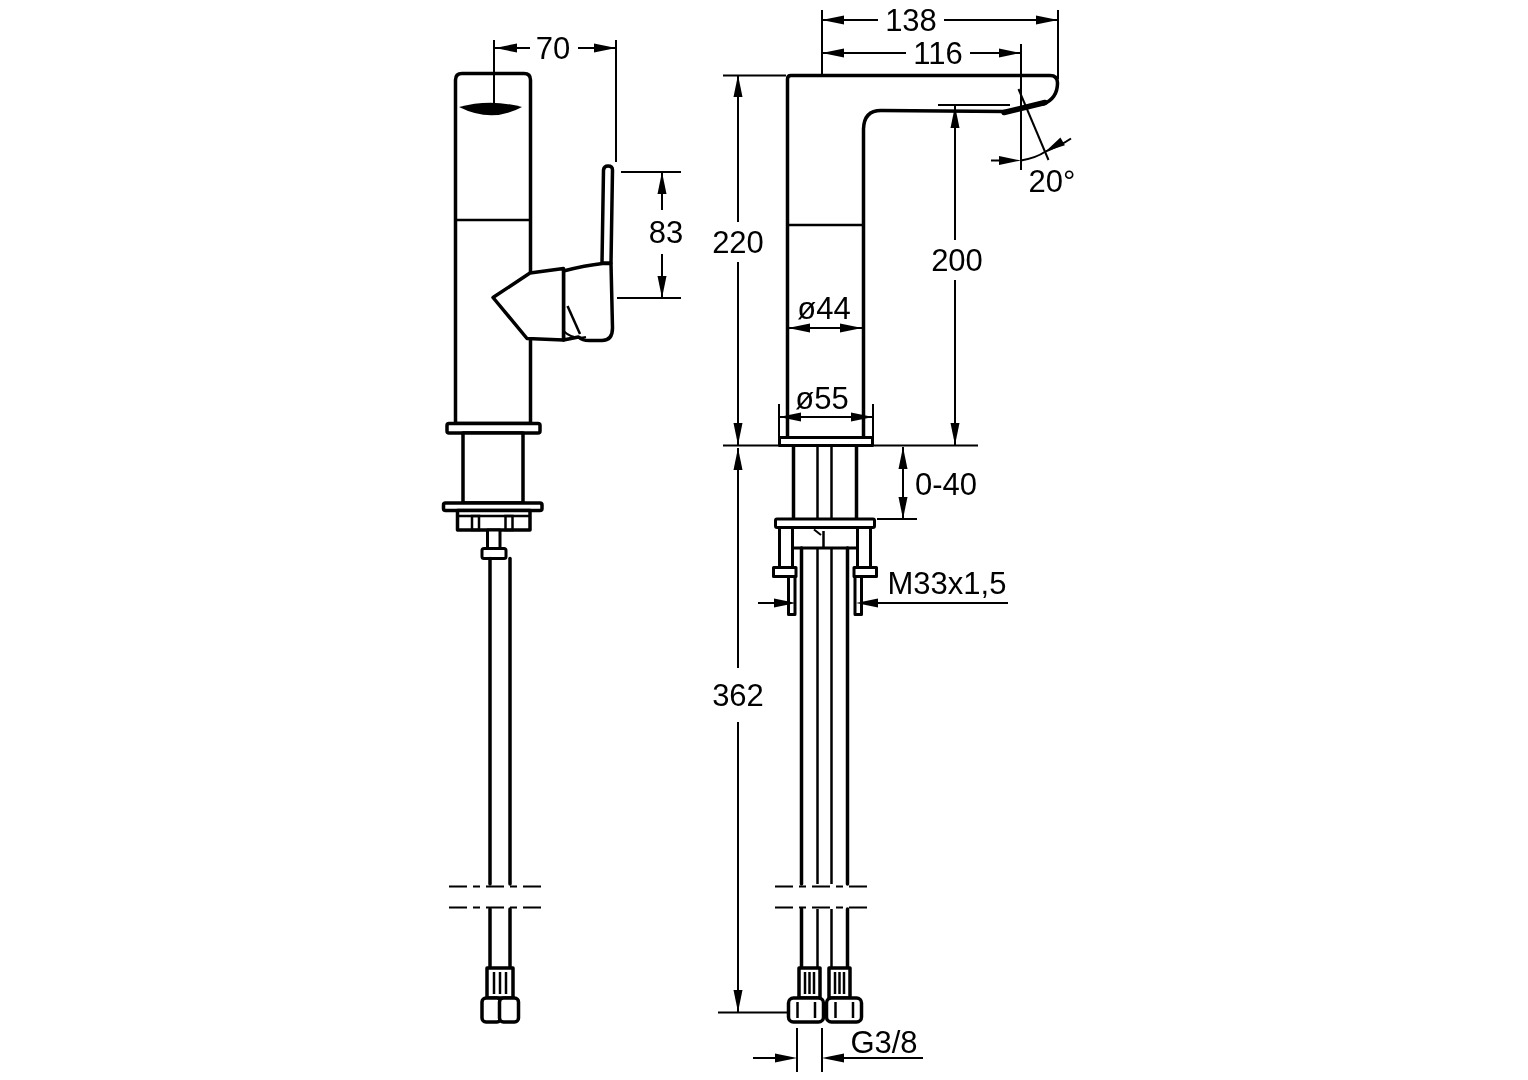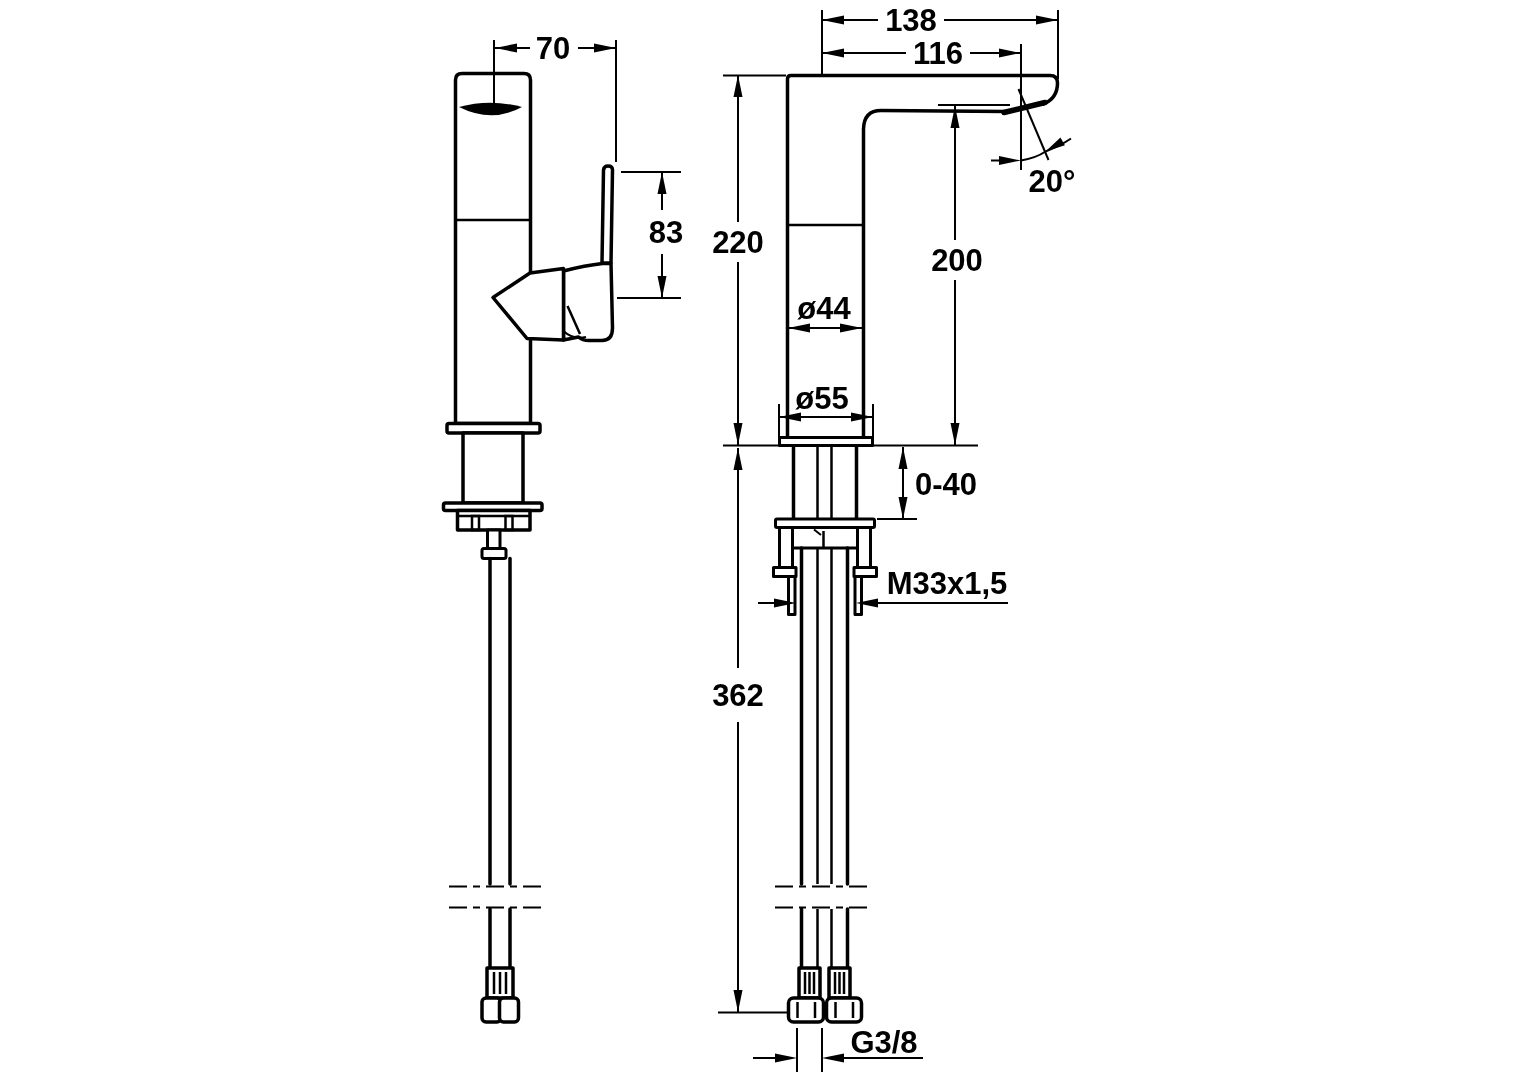--- a/index.html
+++ b/index.html
@@ -1,16 +1,16 @@
 <!DOCTYPE html>
 <html><head>
 <meta charset="utf-8">
 <style>
   html,body{margin:0;padding:0;background:#ffffff;}
-  .stage{width:1469px;height:1080px;position:relative;background:#ffffff;overflow:hidden;font-weight:bold;}
+  .stage{width:1469px;height:1080px;position:relative;background:#ffffff;overflow:hidden;}
   svg text{font-family:"Liberation Sans","DejaVu Sans",sans-serif;font-size:31px;fill:#000;}
   svg .dimtxt{text-anchor:middle;}
   svg .thick{stroke:#000;stroke-width:3.5;fill:none;stroke-linecap:round;stroke-linejoin:round;}
   svg .thickf{stroke:#000;stroke-width:3.5;fill:#fff;stroke-linejoin:round;}
   svg .med{stroke:#000;stroke-width:3;fill:#fff;stroke-linejoin:round;}
   svg .thin{stroke:#000;stroke-width:2;fill:none;}
   svg .inner{stroke:#000;stroke-width:2.5;fill:none;}
   svg .arrow{fill:#000;stroke:none;}
   svg .brk{stroke:#000;stroke-width:2;fill:none;stroke-dasharray:18 6 7 6;}
 </style>

